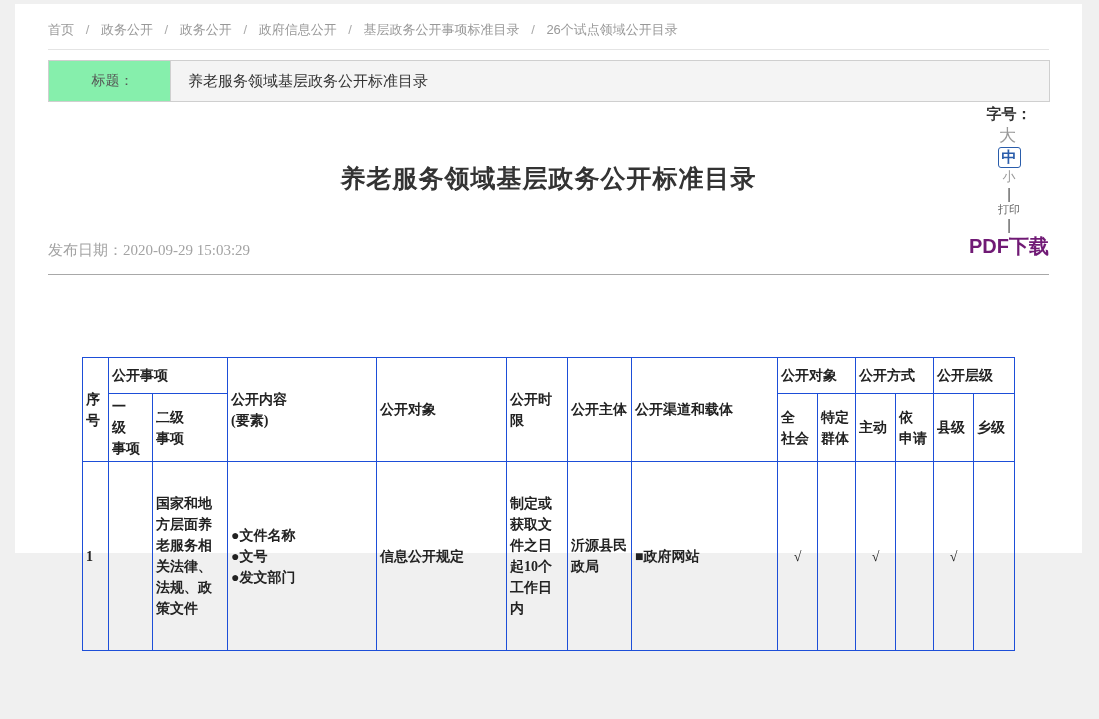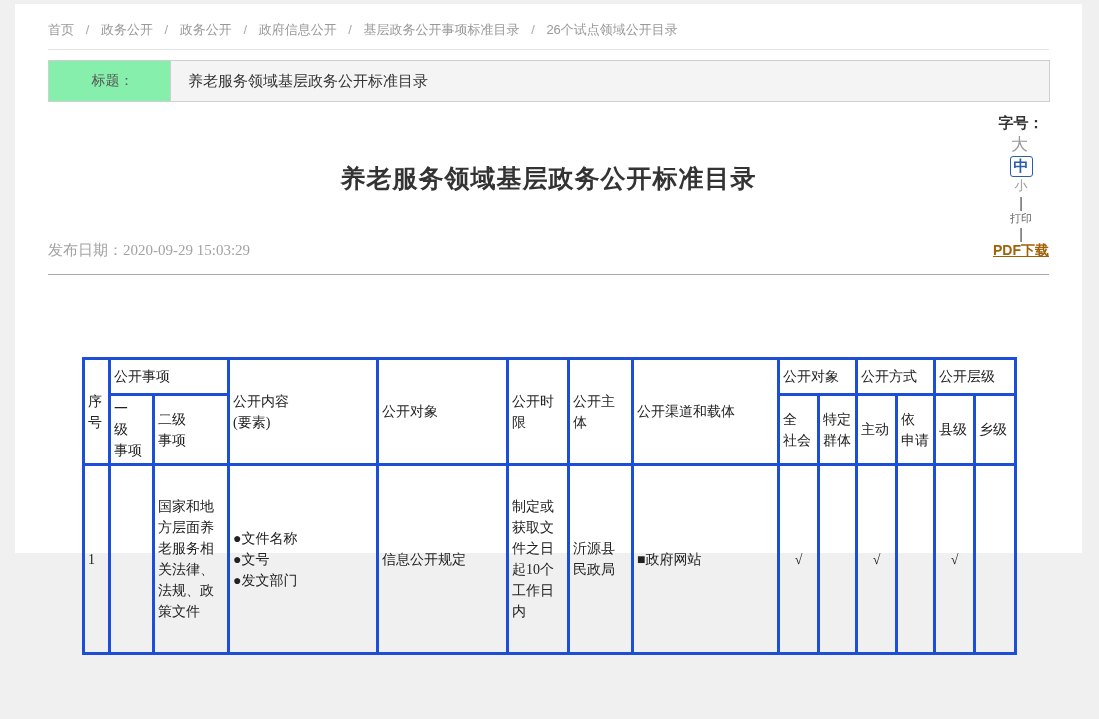--- a/index.html
+++ b/index.html
@@ -32,27 +32,27 @@
   .pubdate { color:#a3a3a3; font-size:15px; }
   .pubdate .dt { font-family:"Liberation Serif","DejaVu Serif",serif; }
   .controls { display:flex; align-items:center; font-size:15px; color:#333;flex-direction:column; }
   .fs-label { font-weight:bold; color:#333; }
   .fs-large { color:#999; font-size:17px; margin:0 5px 0 2px; cursor:pointer; text-decoration:none; }
   .fs-medium { color:#2a5dab; border:1px solid #2a5dab; border-radius:3px; padding:0 3px;
                font-size:15px; font-weight:bold; margin:0 5px; cursor:pointer; text-decoration:none; }
   .fs-small { color:#999; font-size:13px; margin:0 5px; cursor:pointer; text-decoration:none; }
   .divider { color:#444; margin:0 11px; font-size:14px; }
   .print { color:#666; font-size:11px; cursor:pointer; text-decoration:none; }
-  .pdf { color:#a16207; font-weight:bold; font-size:14px; cursor:pointer; text-decoration:underline; }
+  .pdf { color:#701a75; font-weight:bold; font-size:20px; cursor:pointer; }
   .hr { border-top:1px solid #a8a8a8; margin-top:14px; }
 
   
   table.main { border-collapse:collapse; table-layout:fixed; width:932px; margin:82px 0 0 34px;
                font-family:"Liberation Serif","DejaVu Serif",serif; font-size:14px; color:#222; }
-  table.main th, table.main td { border:3px solid #1d4ed8; font-weight:normal; text-align:left;
+  table.main th, table.main td { border:1px solid #1d4ed8; font-weight:bold; text-align:left;
                vertical-align:middle; padding:2px 3px; white-space:pre-line; line-height:21px;
                overflow:hidden; }
   table.main tr.h1 th { height:36px; }
   table.main tr.h2 th { height:66px; }
   table.main tbody td { height:189px; }
   table.main .check { text-align:center; }
 </style>
 </head>
 <body>
 

